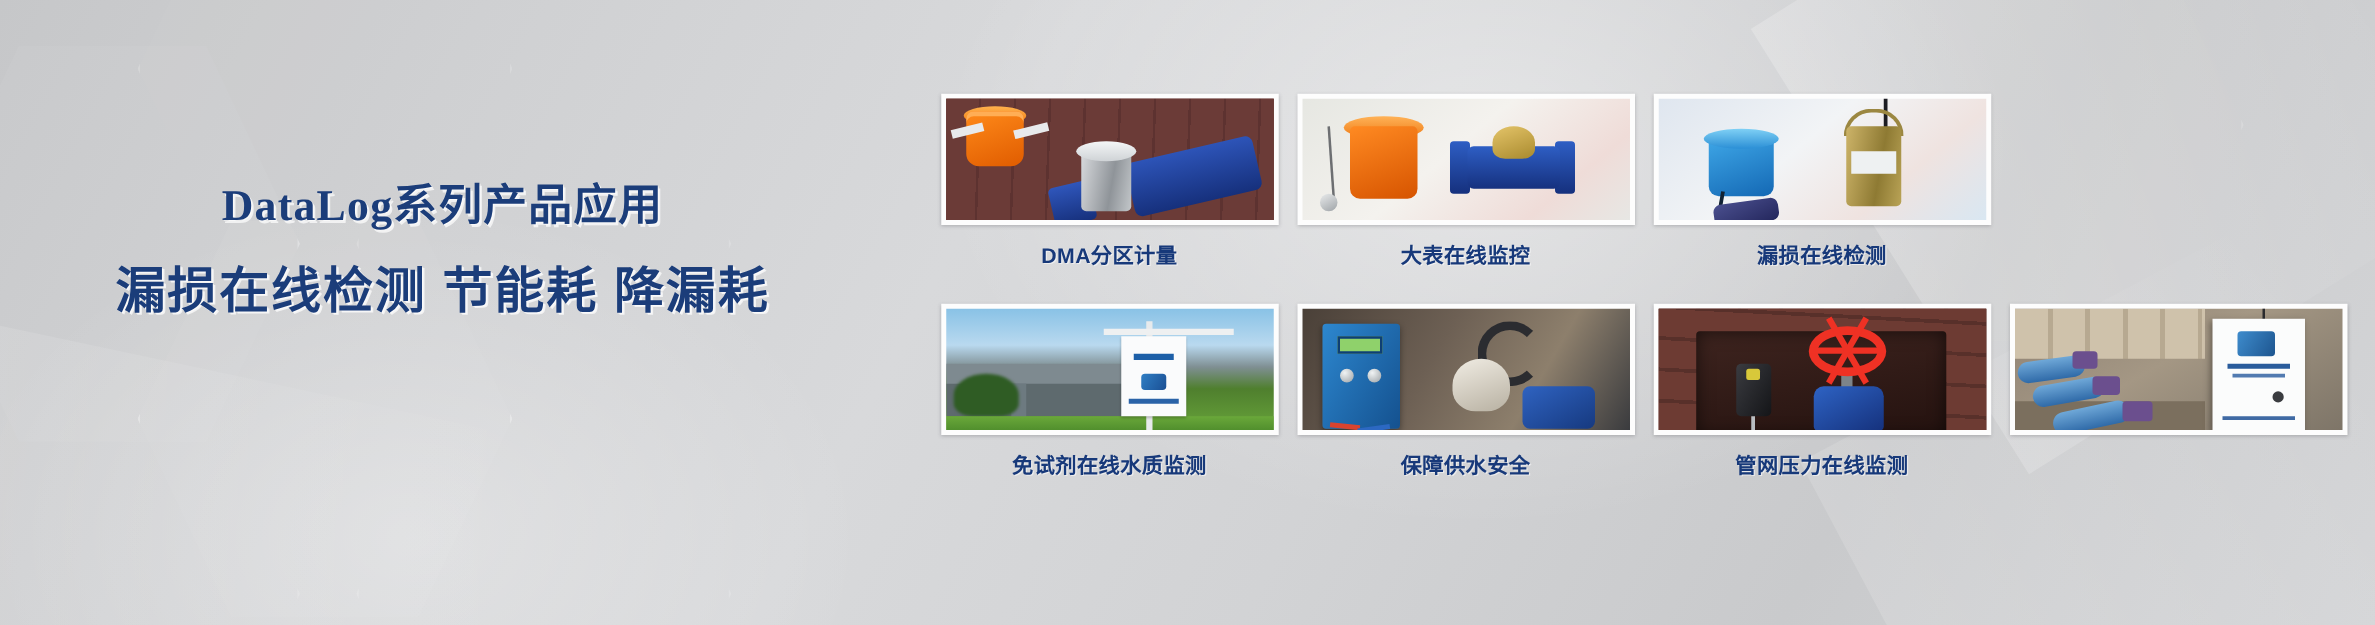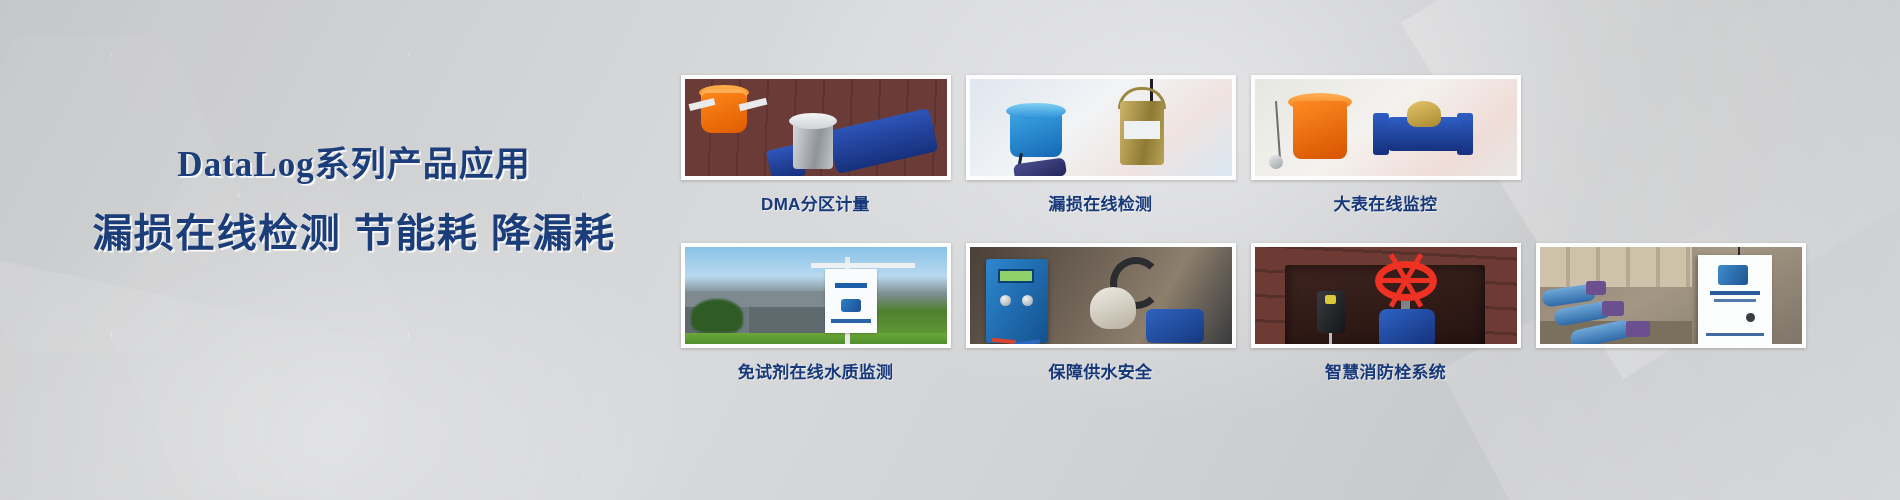--- a/index.html
+++ b/index.html
@@ -67,21 +67,21 @@
   .hl-line.one  { font-size:35px; line-height:44px; }
   .hl-line.two  {
     font-size:40px; line-height:52px; margin-top:20px;
     font-family:"Liberation Sans","DejaVu Sans",sans-serif;
     letter-spacing:1.5px;
   }
 
   
   #grid {
     position:absolute;
-    left:673px; top:75px;
+    left:745px; top:75px;
     width:1140px;
     z-index:6;
   }
   .row { display:flex; }
   .row.r2 { margin-top:28px; }
   .cell { width:285px; display:flex; flex-direction:column; align-items:center; }
 
   .frame {
     width:270px; height:105px;
     background:#fdfdfd;
@@ -293,48 +293,48 @@
               <div class="ph flg"></div>
             <div class="ph st"></div>
               <div class="ph stlid"></div>
           </div>
         </div>
         <div class="caption">DMA分区计量</div>
       </div>
 
       <div class="cell">
         <div class="frame">
+          <div class="photo p3">
+            <div class="ph rod"></div>
+              <div class="ph flt"></div>
+            <div class="ph ocl"></div>
+              <div class="ph oc"></div>
+            <div class="ph fl1"></div>
+              <div class="ph fl2"></div>
+            <div class="ph mtr"></div>
+              <div class="ph dome"></div>
+          </div>
+        </div>
+        <div class="caption">大表在线监控</div>
+      </div>
+
+      <div class="cell">
+        <div class="frame">
           <div class="photo p2">
             <div class="ph bc"></div>
               <div class="ph bcl"></div>
             <div class="ph ant1"></div>
               <div class="ph mod"></div>
             <div class="ph ant2"></div>
               <div class="ph hnd"></div>
             <div class="ph log"></div>
               <div class="ph lbl"></div>
           </div>
         </div>
         <div class="caption">漏损在线检测</div>
-      </div>
-
-      <div class="cell">
-        <div class="frame">
-          <div class="photo p3">
-            <div class="ph rod"></div>
-              <div class="ph flt"></div>
-            <div class="ph ocl"></div>
-              <div class="ph oc"></div>
-            <div class="ph fl1"></div>
-              <div class="ph fl2"></div>
-            <div class="ph mtr"></div>
-              <div class="ph dome"></div>
-          </div>
-        </div>
-        <div class="caption">大表在线监控</div>
       </div>
 
 
     </div>
 
     <div class="row r2">
 
       <div class="cell">
         <div class="frame">
           <div class="photo p5">
@@ -379,21 +379,21 @@
               <div class="ph bdy2"></div>
             <div class="ph whl"></div>
             <div class="ph sp1"></div>
               <div class="ph sp2"></div>
               <div class="ph sp3"></div>
             <div class="ph log"></div>
               <div class="ph dot"></div>
               <div class="ph cbl"></div>
           </div>
         </div>
-        <div class="caption">智慧消防栓系统</div>
+        <div class="caption">管网压力在线监测</div>
       </div>
 
       <div class="cell">
         <div class="frame">
           <div class="photo p8">
             <div class="ph wall"></div>
               <div class="ph flr"></div>
             <div class="ph pp1"></div>
               <div class="ph pp2"></div>
               <div class="ph pp3"></div>

